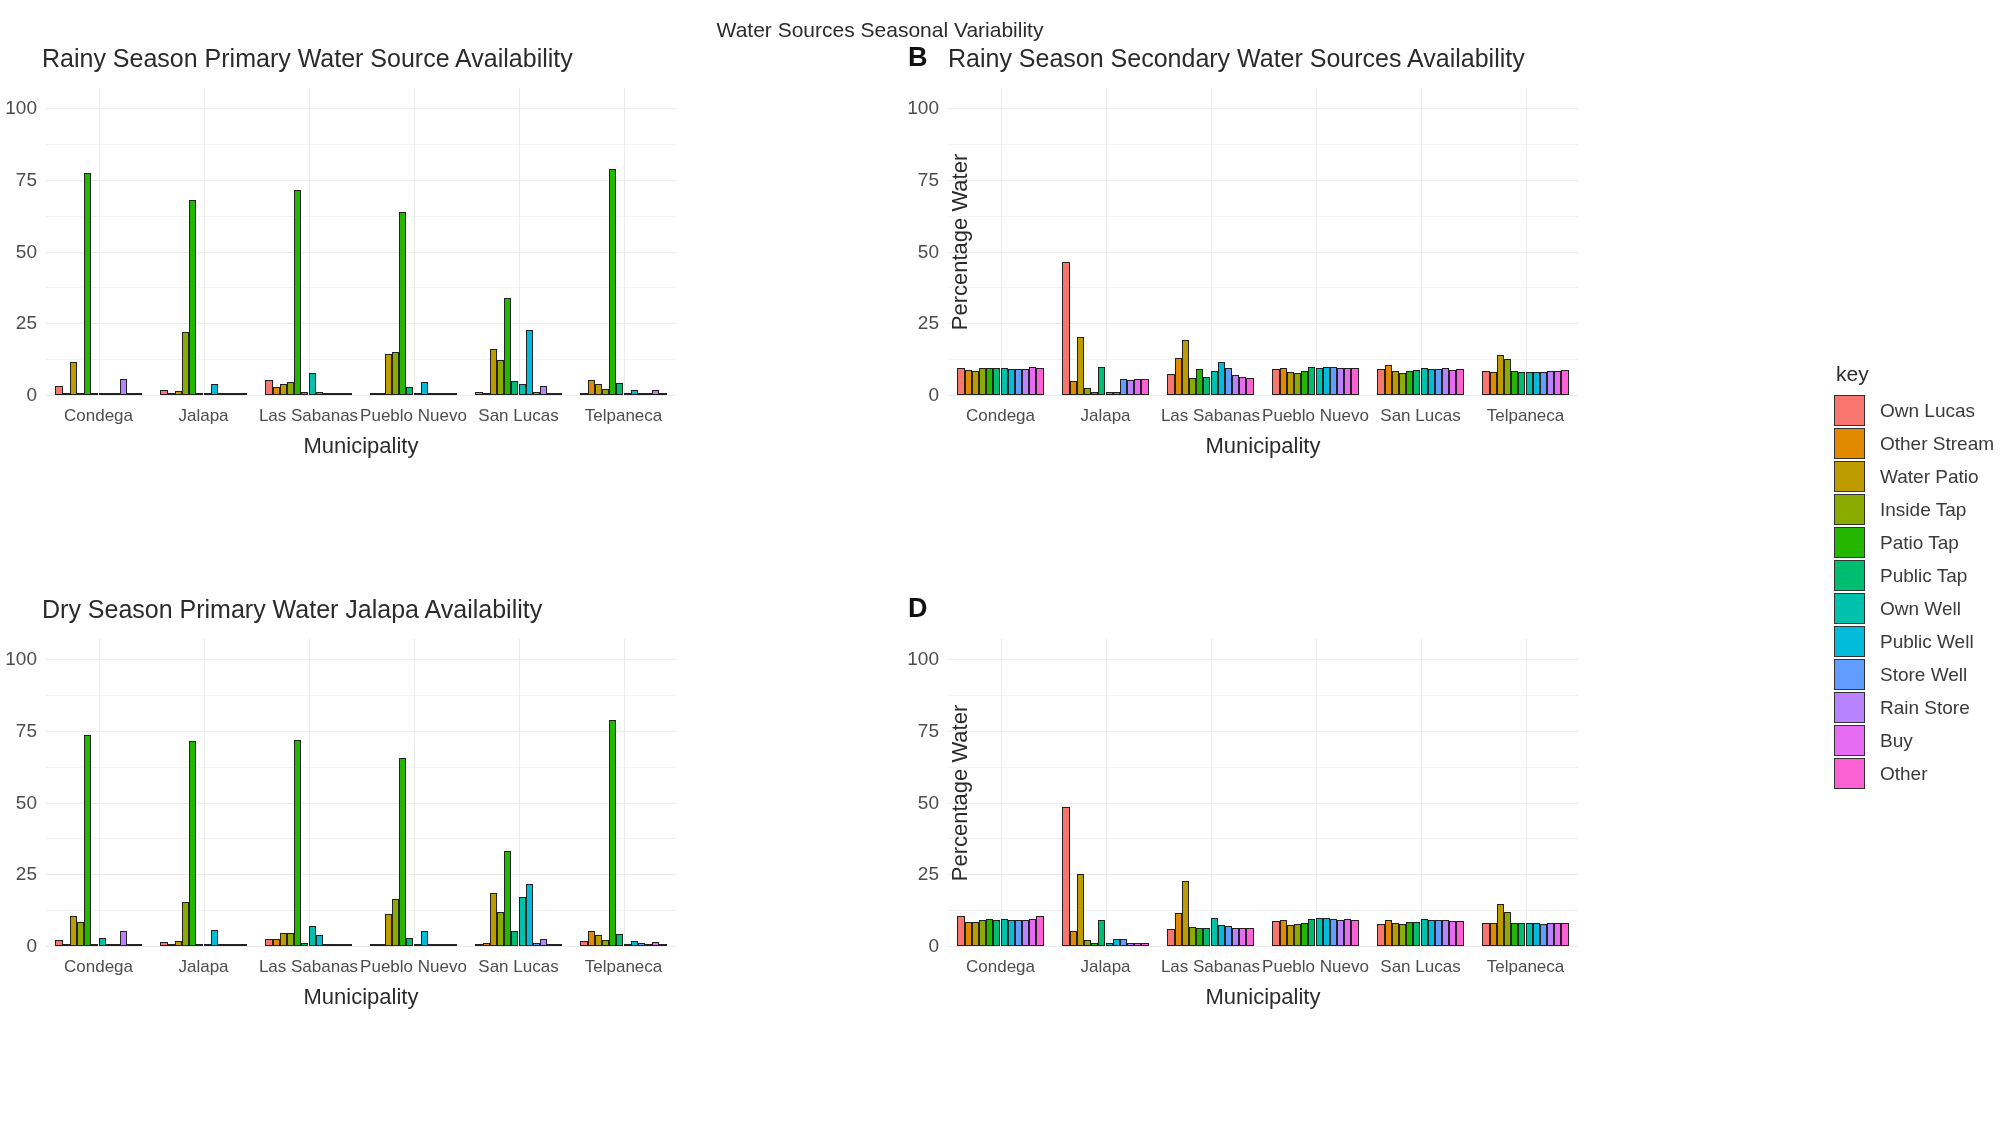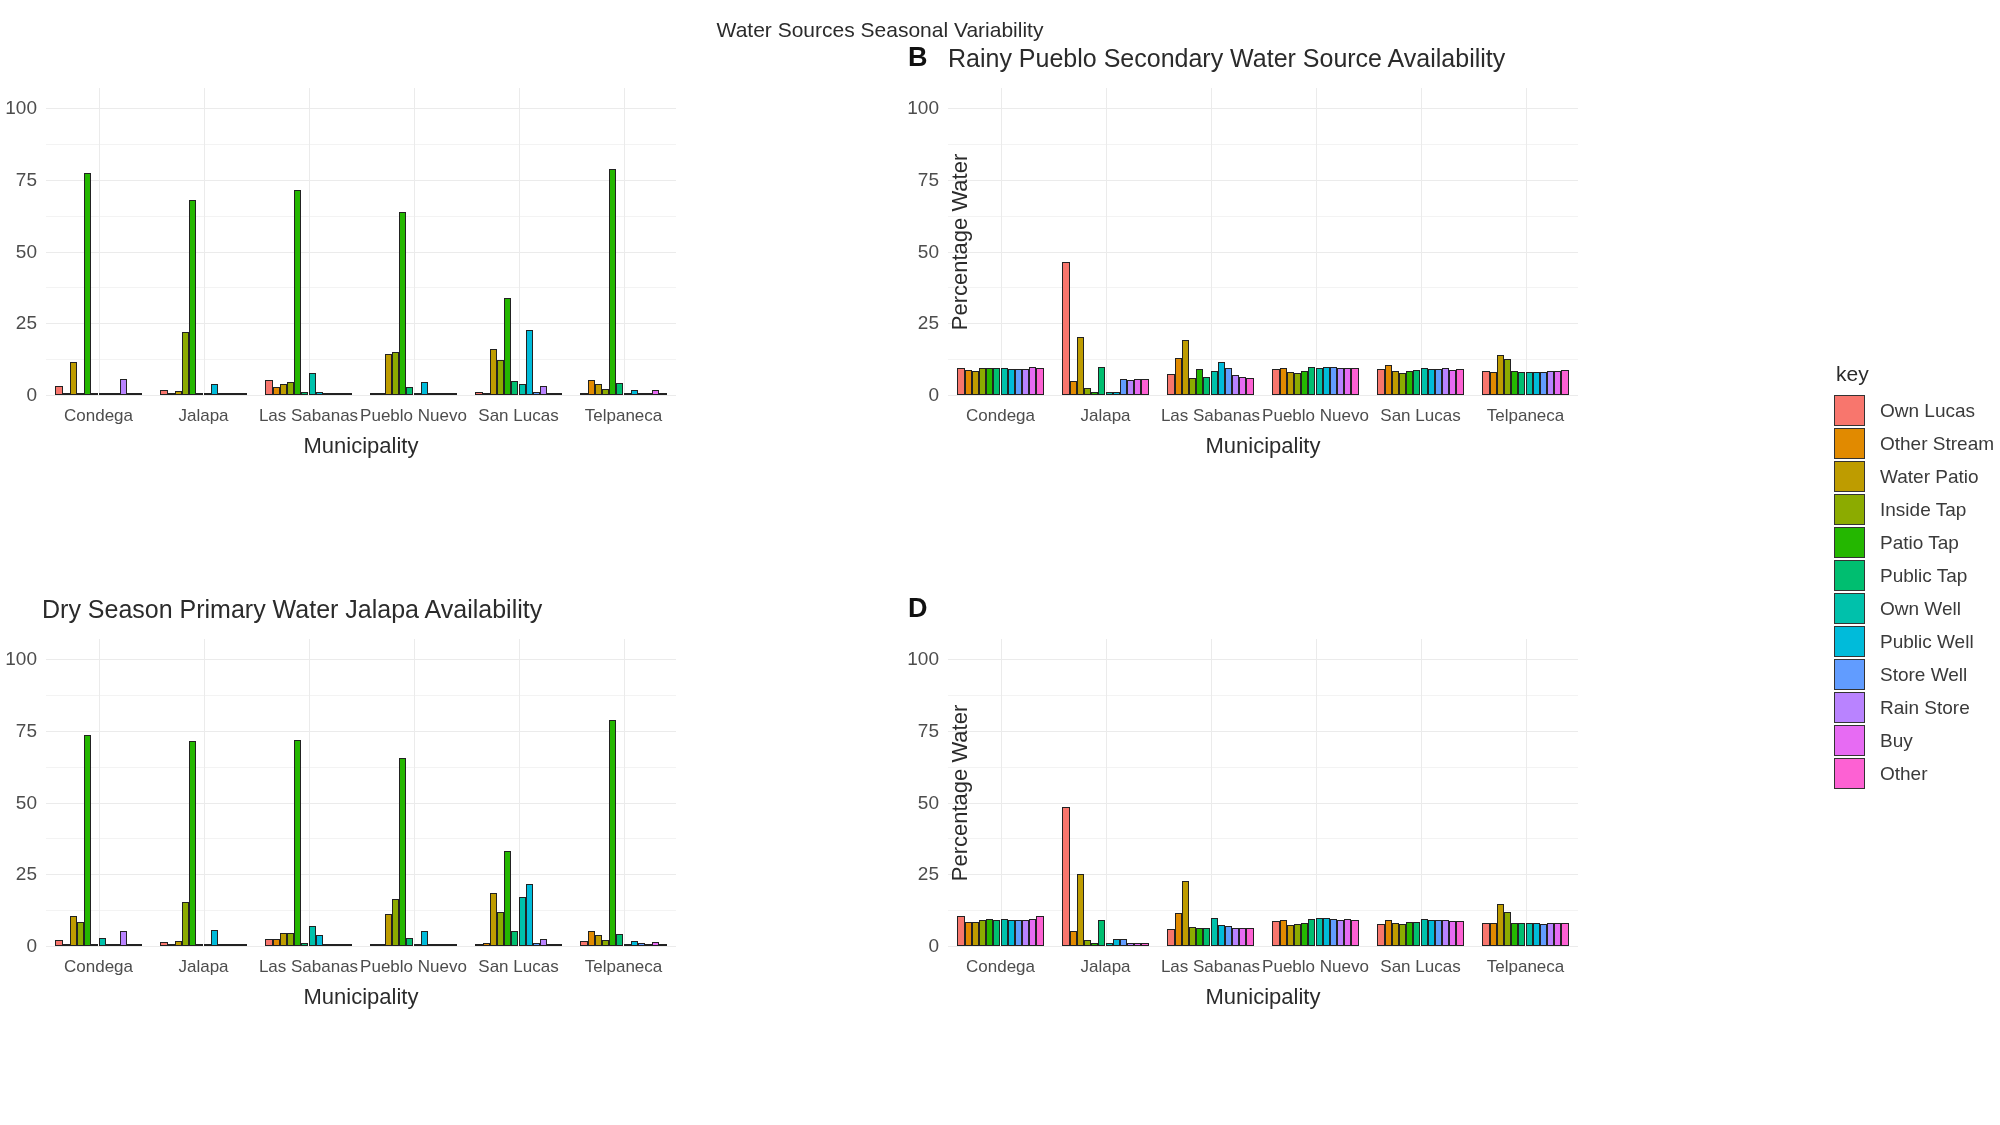--- a/index.html
+++ b/index.html
@@ -84,20 +84,21 @@
 </style>
 </head>
 <body>
 
 <div id="figure">
 
   <div class="suptitle">Water Sources Seasonal Variability</div>
 
   <div class="panel" style="left:0px;top:44px;width:700px;height:400px;">
     <div class="panel-letter" style="left:8px;top:0px;"></div>
+    <div class="panel-title" style="left:42px;top:2px;">Rainy Season Primary Water Source Availability</div>
     <div class="plot" style="left:46px;top:44px;width:630px;height:307px;">
         <div class="grid-line grid-h" style="top: 271.136px; background: rgb(243, 243, 243);"></div>
         <div class="grid-line grid-h" style="top: 199.407px; background: rgb(243, 243, 243);"></div>
         <div class="grid-line grid-h" style="top: 127.678px; background: rgb(243, 243, 243);"></div>
         <div class="grid-line grid-h" style="top: 55.9486px; background: rgb(243, 243, 243);"></div>
         <div class="grid-line grid-h" style="top: 307px;"></div>
         <div class="ytick" style="top: 307px;">0</div>
         <div class="grid-line grid-h" style="top: 235.271px;"></div>
         <div class="ytick" style="top: 235.271px;">25</div>
         <div class="grid-line grid-h" style="top: 163.542px;"></div>
@@ -189,21 +190,21 @@
         <div class="bar" style="left: 591.85px; width: 7.175px; height: 1.43458px; background: rgb(97, 156, 255);"></div>
         <div class="bar" style="left: 599.025px; width: 7.175px; height: 1.43458px; background: rgb(185, 131, 255);"></div>
         <div class="bar" style="left: 606.2px; width: 7.175px; height: 4.59065px; background: rgb(231, 107, 243);"></div>
         <div class="bar" style="left: 613.375px; width: 7.175px; height: 1.43458px; background: rgb(253, 97, 211);"></div>
         <div class="xaxis-title">Municipality</div>
       </div>
   </div>
 
   <div class="panel" style="left:908px;top:44px;width:700px;height:400px;">
     <div class="panel-letter" style="left:0px;top:0px;">B</div>
-    <div class="panel-title" style="left:40px;top:2px;">Rainy Pueblo Secondary Water Source Availability</div>
+    <div class="panel-title" style="left:40px;top:2px;">Rainy Season Secondary Water Sources Availability</div>
     <div class="plot" style="left:40px;top:44px;width:630px;height:307px;">
         <div class="grid-line grid-h" style="top: 271.136px; background: rgb(243, 243, 243);"></div>
         <div class="grid-line grid-h" style="top: 199.407px; background: rgb(243, 243, 243);"></div>
         <div class="grid-line grid-h" style="top: 127.678px; background: rgb(243, 243, 243);"></div>
         <div class="grid-line grid-h" style="top: 55.9486px; background: rgb(243, 243, 243);"></div>
         <div class="grid-line grid-h" style="top: 307px;"></div>
         <div class="ytick" style="top: 307px;">0</div>
         <div class="grid-line grid-h" style="top: 235.271px;"></div>
         <div class="ytick" style="top: 235.271px;">25</div>
         <div class="grid-line grid-h" style="top: 163.542px;"></div>

